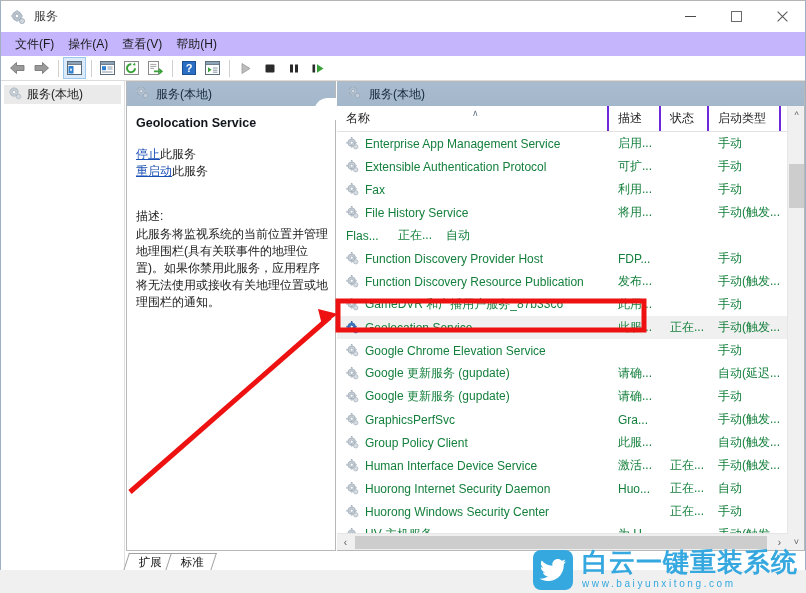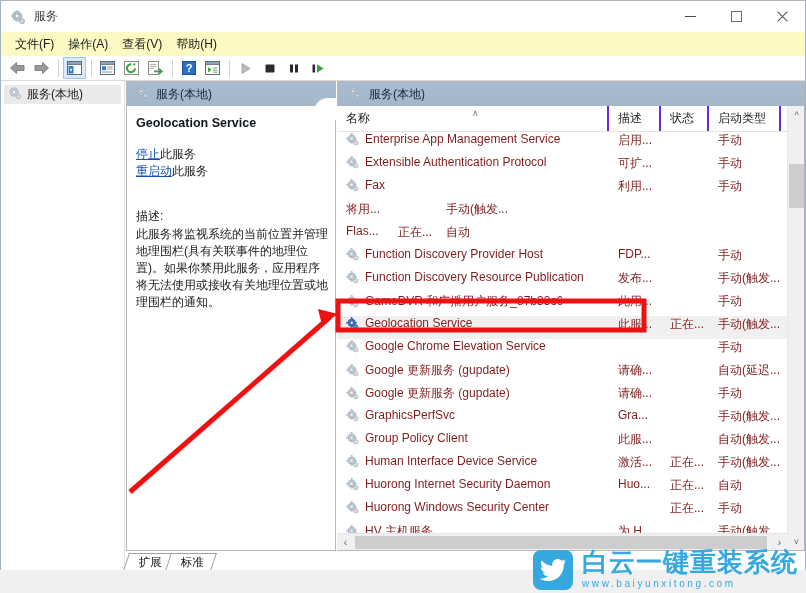--- a/index.html
+++ b/index.html
@@ -53,21 +53,21 @@
     color: #4a4a4a;
   }
   .cap-min i { display: block; width: 11px; height: 1px; background: #4a4a4a; }
   .cap-max i { display: block; width: 11px; height: 11px; border: 1px solid #6a6a6a; }
   .cap-close svg { display: block; }
 
   
   .menubar {
     position: absolute; left: 0; top: 31px;
     width: 804px; height: 24px;
-    background: #fef9c3;
+    background: #c4b5fd;
     display: flex; align-items: center;
     padding-left: 7px;
   }
   .menu-item {
     font-size: 12px; color: #1a1a1a;
     padding: 2px 7px;
     white-space: nowrap;
   }
 
   
@@ -189,22 +189,22 @@
     position: absolute; left: 50%; top: 2px;
     font-size: 9px; color: #6a7a8a;
   }
   .rows-area {
     position: relative;
     height: 418px;
     overflow: hidden;
   }
   .row {
     height: 23px;
-    display: flex; align-items: flex-start;
-    font-size: 12px; color: #7f1d1d;
+    display: flex; align-items: center;
+    font-size: 12px; color: #15803d;
     white-space: nowrap;
   }
   .row.selected { background: #f0f0f0; }
   .cell { overflow: hidden; text-overflow: clip; }
   .cell-name {
     width: 272px; padding-left: 9px;
     display: flex; align-items: center;
   }
   .cell-name .nm { margin-left: 6px; }
   .cell-desc   { width: 52px; padding-left: 9px; }
@@ -586,20 +586,36 @@
   <circle cx="12" cy="12" r="2.7" fill="#d6dce2" stroke="#98a4b0" stroke-width="0.7"></circle>
 </svg>
                 </span>
                 <span class="nm">Fax</span>
               </div>
               <div class="cell cell-desc">利用...</div>
               <div class="cell cell-status"></div>
               <div class="cell cell-start">手动</div>
             </div>
             <div class="row">
+              <div class="cell cell-name">
+                <span class="gear">
+                  <svg width="13" height="13" viewBox="0 0 16 16">
+  <circle cx="7" cy="7" r="4.6" fill="#c8d0d8" stroke="#98a4b0" stroke-width="0.8"></circle>
+  <circle cx="7" cy="7" r="1.9" fill="#ffffff" stroke="#98a4b0" stroke-width="0.8"></circle>
+  <g fill="#c8d0d8" stroke="#98a4b0" stroke-width="0.4">
+    <rect x="6.2" y="0.9" width="1.7" height="2.3"></rect>
+    <rect x="6.2" y="10.8" width="1.7" height="2.3"></rect>
+    <rect x="0.9" y="6.2" width="2.3" height="1.7"></rect>
+    <rect x="10.8" y="6.2" width="2.3" height="1.7"></rect>
+  </g>
+  <circle cx="12" cy="12" r="2.7" fill="#d6dce2" stroke="#98a4b0" stroke-width="0.7"></circle>
+</svg>
+                </span>
+                <span class="nm">File History Service</span>
+              </div>
               <div class="cell cell-desc">将用...</div>
               <div class="cell cell-status"></div>
               <div class="cell cell-start">手动(触发...</div>
             </div>
             <div class="row">
               <div class="cell cell-desc">Flas...</div>
               <div class="cell cell-status">正在...</div>
               <div class="cell cell-start">自动</div>
             </div>
             <div class="row">

